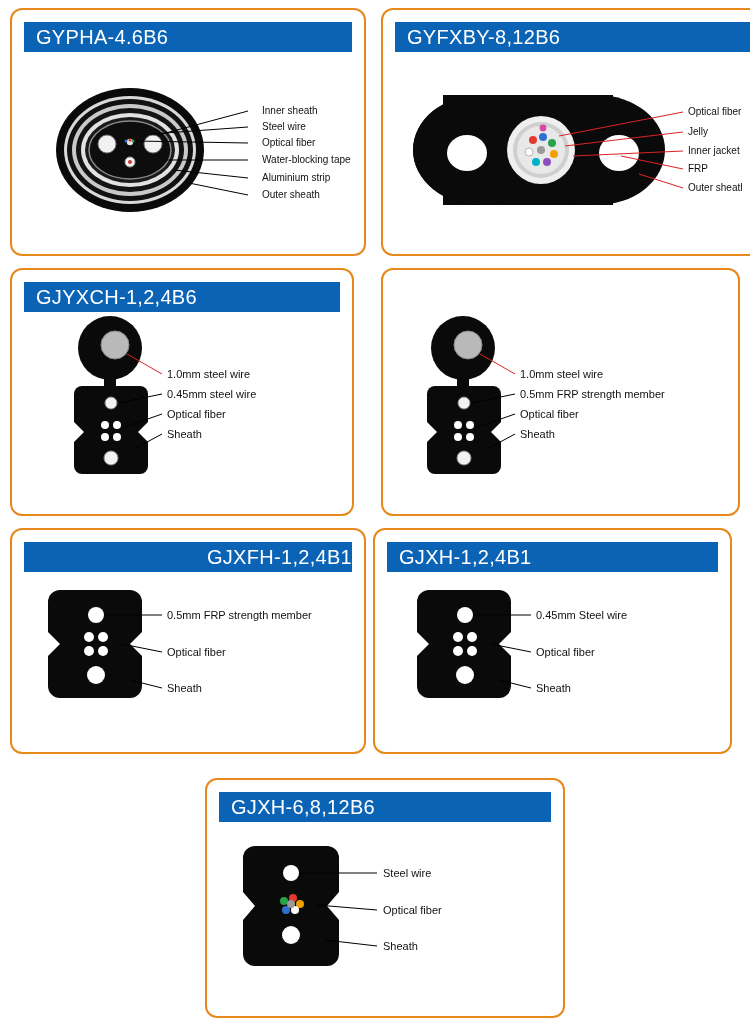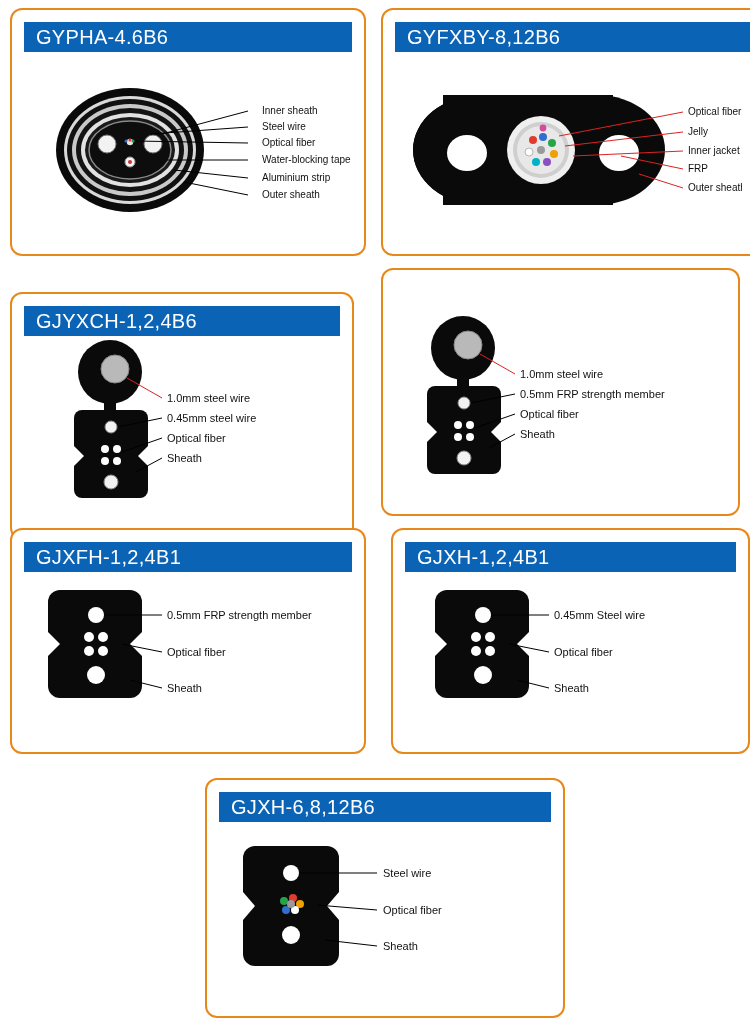--- a/index.html
+++ b/index.html
@@ -137,21 +137,21 @@
 
         <text class="lbl" x="305" y="105" font-size="10">Optical fiber</text>
         <text class="lbl" x="305" y="125" font-size="10">Jelly</text>
         <text class="lbl" x="305" y="144" font-size="10">Inner jacket</text>
         <text class="lbl" x="305" y="162" font-size="10">FRP</text>
         <text class="lbl" x="305" y="181" font-size="10">Outer sheath</text>
       </svg>
     </div>
   </div>
 
-  <div class="card" style="left:10px; top:268px; width:344px; height:248px;margin-top:24px;">
+  <div class="card" style="left:10px; top:268px; width:344px; height:248px;">
     <div class="card-title">GJYXCH-1,2,4B6</div>
     <div class="canvas">
       <svg width="356" height="248" viewBox="0 0 356 248">
 
         <circle cx="98" cy="78" r="32" fill="#0a0a0a"></circle>
         <circle cx="103" cy="75" r="14" fill="#b9b9b9" stroke="#888" stroke-width="1"></circle>
 
         <rect x="92" y="104" width="12" height="14" fill="#0a0a0a"></rect>
 
         <path d="M70 116 h58 a8 8 0 0 1 8 8 v72 a8 8 0 0 1 -8 8 h-58 a8 8 0 0 1 -8 -8 v-72 a8 8 0 0 1 8 -8 z" fill="#0a0a0a"></path>
@@ -203,21 +203,21 @@
         <path class="leader" d="M106 178 L132 164"></path>
 
         <text class="lbl" x="137" y="108" font-size="11">1.0mm steel wire</text>
         <text class="lbl" x="137" y="128" font-size="11">0.5mm FRP strength member</text>
         <text class="lbl" x="137" y="148" font-size="11">Optical fiber</text>
         <text class="lbl" x="137" y="168" font-size="11">Sheath</text>
       </svg>
     </div>
   </div>
 
-  <div class="card" style="left:10px; top:528px; width:356px; height:226px;">
+  <div class="card" style="left:10px; top:528px; width:356px; height:226px;text-align:right;">
     <div class="card-title">GJXFH-1,2,4B1</div>
     <div class="canvas">
       <svg width="356" height="226" viewBox="0 0 356 226">
         <path d="M48 60 h70 a12 12 0 0 1 12 12 v84 a12 12 0 0 1 -12 12 h-70 a12 12 0 0 1 -12 -12 v-84 a12 12 0 0 1 12 -12 z" fill="#0a0a0a"></path>
         <path d="M36 102 l12 12 l-12 12 z" fill="#ffffff"></path>
         <path d="M130 102 l-12 12 l12 12 z" fill="#ffffff"></path>
         <circle cx="84" cy="85" r="8" fill="#ffffff"></circle>
         <circle cx="77" cy="107" r="5" fill="#ffffff"></circle>
         <circle cx="91" cy="107" r="5" fill="#ffffff"></circle>
         <circle cx="77" cy="121" r="5" fill="#ffffff"></circle>
@@ -228,21 +228,21 @@
         <path class="leader" d="M110 114 L150 122"></path>
         <path class="leader" d="M118 150 L150 158"></path>
 
         <text class="lbl" x="155" y="89" font-size="11">0.5mm FRP strength member</text>
         <text class="lbl" x="155" y="126" font-size="11">Optical fiber</text>
         <text class="lbl" x="155" y="162" font-size="11">Sheath</text>
       </svg>
     </div>
   </div>
 
-  <div class="card" style="left:391px; top:528px; width:359px; height:226px;">
+  <div class="card" style="left:373px; top:528px; width:359px; height:226px;">
     <div class="card-title">GJXH-1,2,4B1</div>
     <div class="canvas">
       <svg width="359" height="226" viewBox="0 0 359 226">
         <path d="M54 60 h70 a12 12 0 0 1 12 12 v84 a12 12 0 0 1 -12 12 h-70 a12 12 0 0 1 -12 -12 v-84 a12 12 0 0 1 12 -12 z" fill="#0a0a0a"></path>
         <path d="M42 102 l12 12 l-12 12 z" fill="#ffffff"></path>
         <path d="M136 102 l-12 12 l12 12 z" fill="#ffffff"></path>
         <circle cx="90" cy="85" r="8" fill="#ffffff"></circle>
         <circle cx="83" cy="107" r="5" fill="#ffffff"></circle>
         <circle cx="97" cy="107" r="5" fill="#ffffff"></circle>
         <circle cx="83" cy="121" r="5" fill="#ffffff"></circle>

